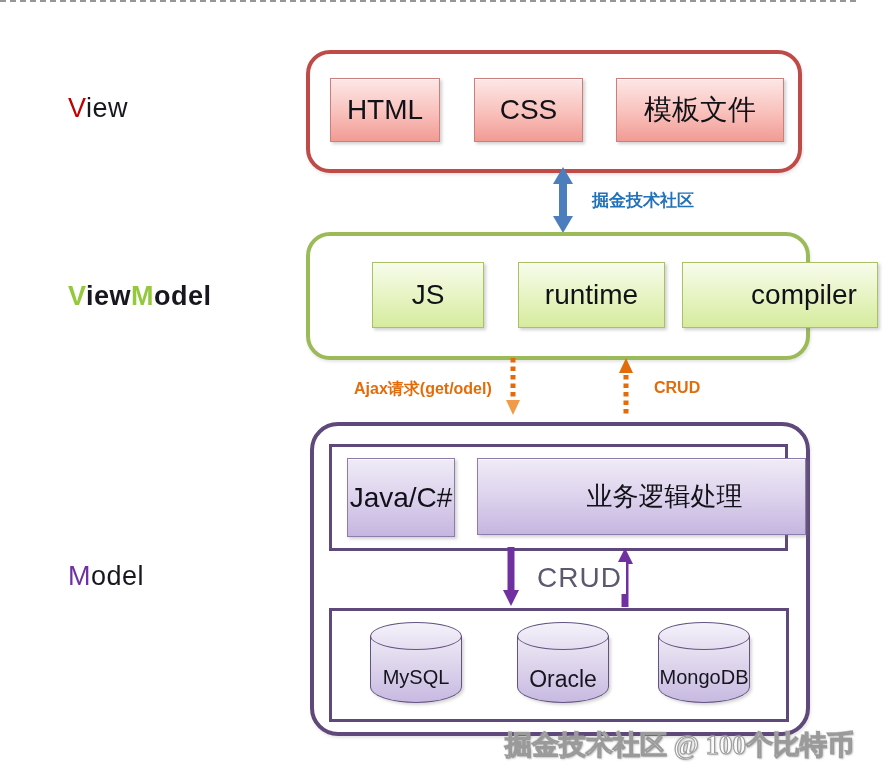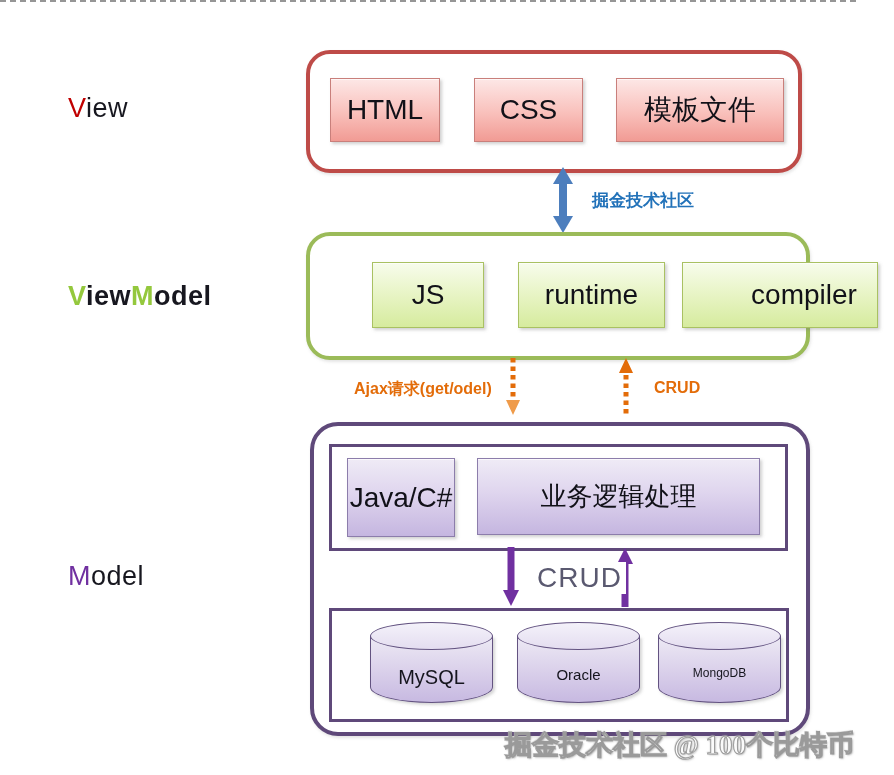--- a/index.html
+++ b/index.html
@@ -38,21 +38,21 @@
   
   .inner-rect { border:3px solid #5f497a; background:#ffffff; }
 
   
   .conn-label { background:#ffffff; padding:0 6px; white-space:nowrap; font-weight:bold; }
   .blue-text   { color:#2272b9; font-size:17px; }
   .orange-text { color:#e36c09; font-size:16px; }
   .crud-text   { color:#5a5970; font-size:28px; font-weight:normal; letter-spacing:1px; background:#ffffff; padding:0 4px; }
 
   
-  .cyl { width:92px; height:81px;padding-left:31px; }
+  .cyl { width:92px; height:81px; }
   .cyl-body {
     position:absolute; left:0; top:14px; width:100%; height:67px; box-sizing:border-box;
     background:linear-gradient(180deg,#edeaf5 0%,#ddd4ec 45%,#c7b9e1 100%);
     border:1.5px solid #63538150; border-color:#635381;
     border-top:none;
     border-radius:0 0 50% 50% / 0 0 24% 24%;
     box-shadow:2px 2px 3px rgba(120,120,120,.3);
   }
   .cyl-top {
     position:absolute; left:0; top:0; width:100%; height:28px; box-sizing:border-box;
@@ -124,21 +124,21 @@
   </svg>
   <div class="abs conn-label orange-text" style="left:348px; top:379px;">Ajax请求(get/odel)</div>
   <div class="abs conn-label orange-text" style="left:648px; top:379px;">CRUD</div>
 
   <div class="abs layer-box model-box" style="left:310px; top:422px; width:492px; height:306px;"></div>
 
   <div class="abs inner-rect" style="left:329px; top:444px; width:453px; height:101px;"></div>
   <div class="abs cell purple-cell" style="left:347px; top:458px; width:106px; height:77px;">
       <span>Java/C#</span>
     </div>
-  <div class="abs cell purple-cell" style="left:477px; top:458px; width:281px; height:75px; font-size:26px;">
+  <div class="abs cell purple-cell" style="left:477px; top:458px; width:281px; height:75px; font-size:26px;padding-left:46px;">
       <span>业务逻辑处理</span>
     </div>
 
   <svg class="abs" style="left:501px; top:547px;" width="20" height="60">
     <line x1="10" y1="0" x2="10" y2="45" stroke="#7030a0" stroke-width="7"></line>
     <polygon points="10,59 2,43 18,43" fill="#7030a0"></polygon>
   </svg>
   <svg class="abs" style="left:615px; top:547px;" width="20" height="60">
     <polygon points="10,1 2,17 18,17" fill="#7030a0"></polygon>
     <line x1="10" y1="15" x2="10" y2="60" stroke="#7030a0" stroke-width="7"></line>
@@ -148,23 +148,23 @@
   <div class="abs inner-rect" style="left:329px; top:608px; width:454px; height:108px;"></div>
 
   <div class="abs cyl" style="left:370px; top:622px;">
     <div class="cyl-body"></div>
     <div class="cyl-top"></div>
     <div class="cyl-label" style="font-size:20px;">MySQL</div>
   </div>
   <div class="abs cyl" style="left:517px; top:622px;">
     <div class="cyl-body"></div>
     <div class="cyl-top"></div>
-    <div class="cyl-label" style="font-size:15px;">Oracle</div>
+    <div class="cyl-label" style="font-size:23px;">Oracle</div>
   </div>
   <div class="abs cyl" style="left:658px; top:622px;">
     <div class="cyl-body"></div>
     <div class="cyl-top"></div>
-    <div class="cyl-label" style="font-size:12px;">MongoDB</div>
+    <div class="cyl-label" style="font-size:20px;">MongoDB</div>
   </div>
 
   <div class="abs watermark" style="left:505px; top:727px; width:386px;">掘金技术社区 @ 100个比特币</div>
 
 </div>
 
 </body></html>

